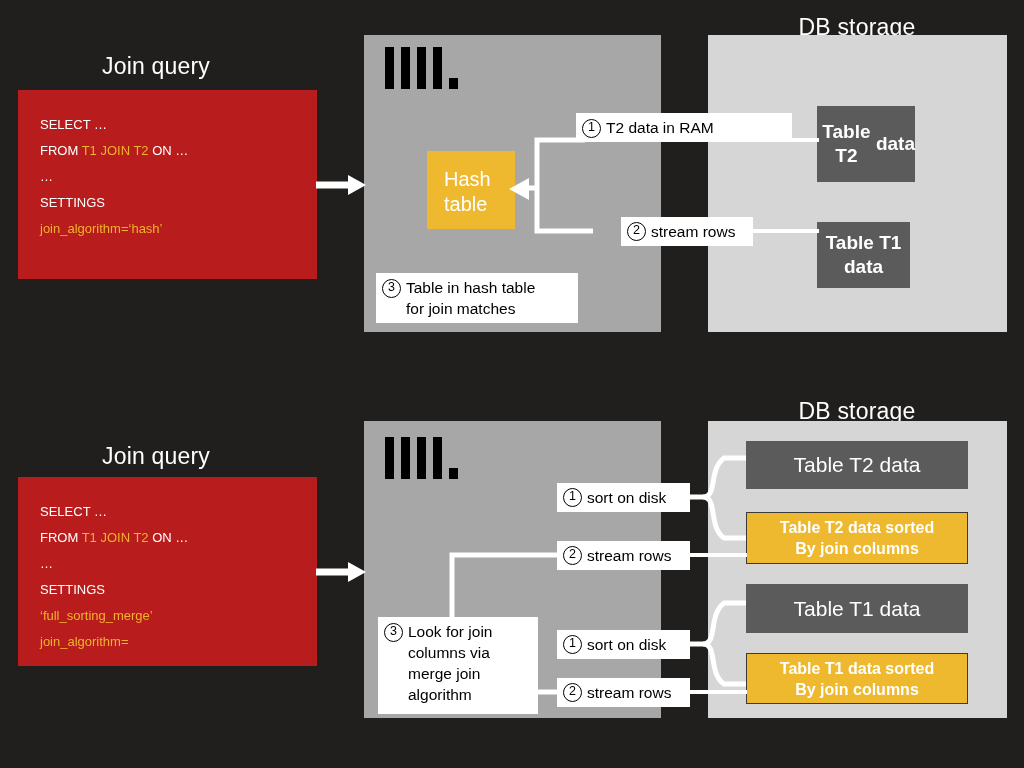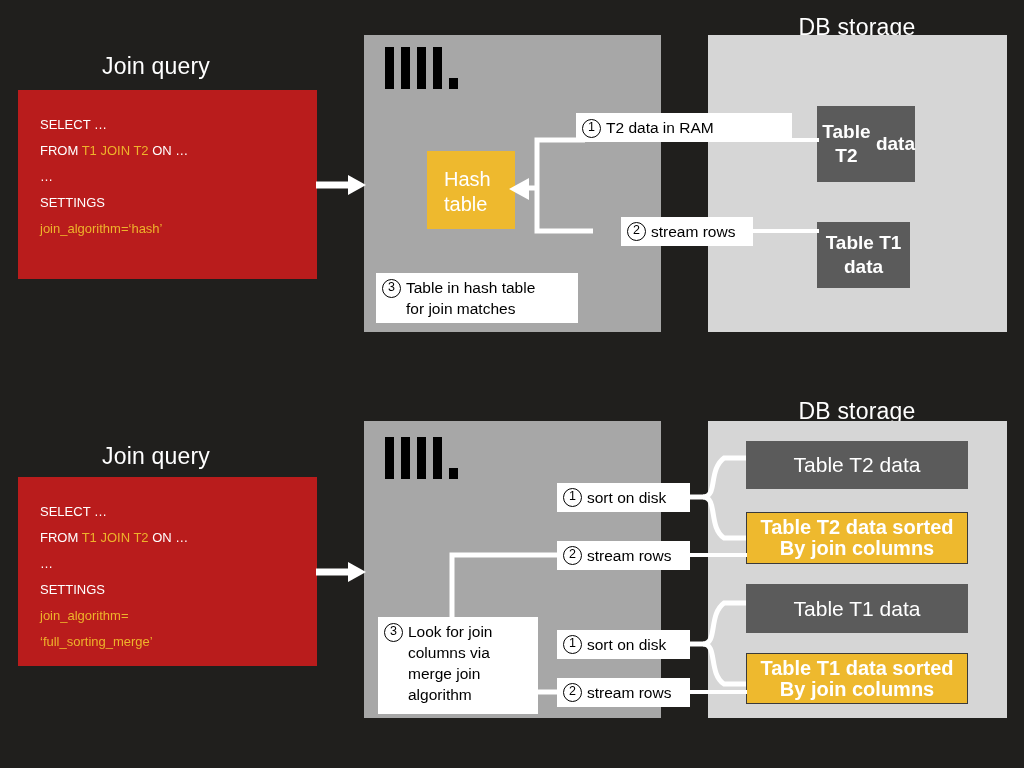--- a/index.html
+++ b/index.html
@@ -73,21 +73,21 @@
     box-sizing:border-box;
     line-height:24px;
   }
   .tblock.wide{font-weight:400;font-size:21px;}
   .tblock.sq{font-size:19px;}
   .ysorted{
     background:#eeb92e;
     border:1.5px solid #3a3a3a;
     color:#ffffff;
     font-weight:bold;
-    font-size:20px;
+    font-size:16px;
     line-height:21px;
     display:flex;
     align-items:center;
     justify-content:center;
     text-align:center;
     box-sizing:border-box;
   }
 
   
   .callout{
@@ -183,22 +183,22 @@
   </div>
 
   <div class="abs title" style="left:56px;top:432px;width:200px;">Join query</div>
   <div class="abs title" style="left:757px;top:387px;width:200px;">DB storage</div>
 
   <div class="abs querybox" style="left:18px;top:477px;width:299px;height:189px;">
     <div class="q-line">SELECT …</div>
     <div class="q-line"><span>FROM </span><span class="kw">T1 JOIN T2</span><span> ON …</span></div>
     <div class="q-line q-dots">…</div>
     <div class="q-line">SETTINGS</div>
+    <div class="q-line kw">‘full_sorting_merge’</div>
     <div class="q-line kw">join_algorithm=</div>
-    <div class="q-line kw">‘full_sorting_merge’</div>
   </div>
 
   <div class="abs engine" style="left:364px;top:421px;width:297px;height:297px;"></div>
 
   <div class="chlogo" style="left:385px;top:437px;width:75px;height:42px;">
     <span class="bar b0"></span>
       <span class="bar b1"></span>
     <span class="bar b2"></span>
       <span class="bar b3"></span>
     <span class="dot"></span>

